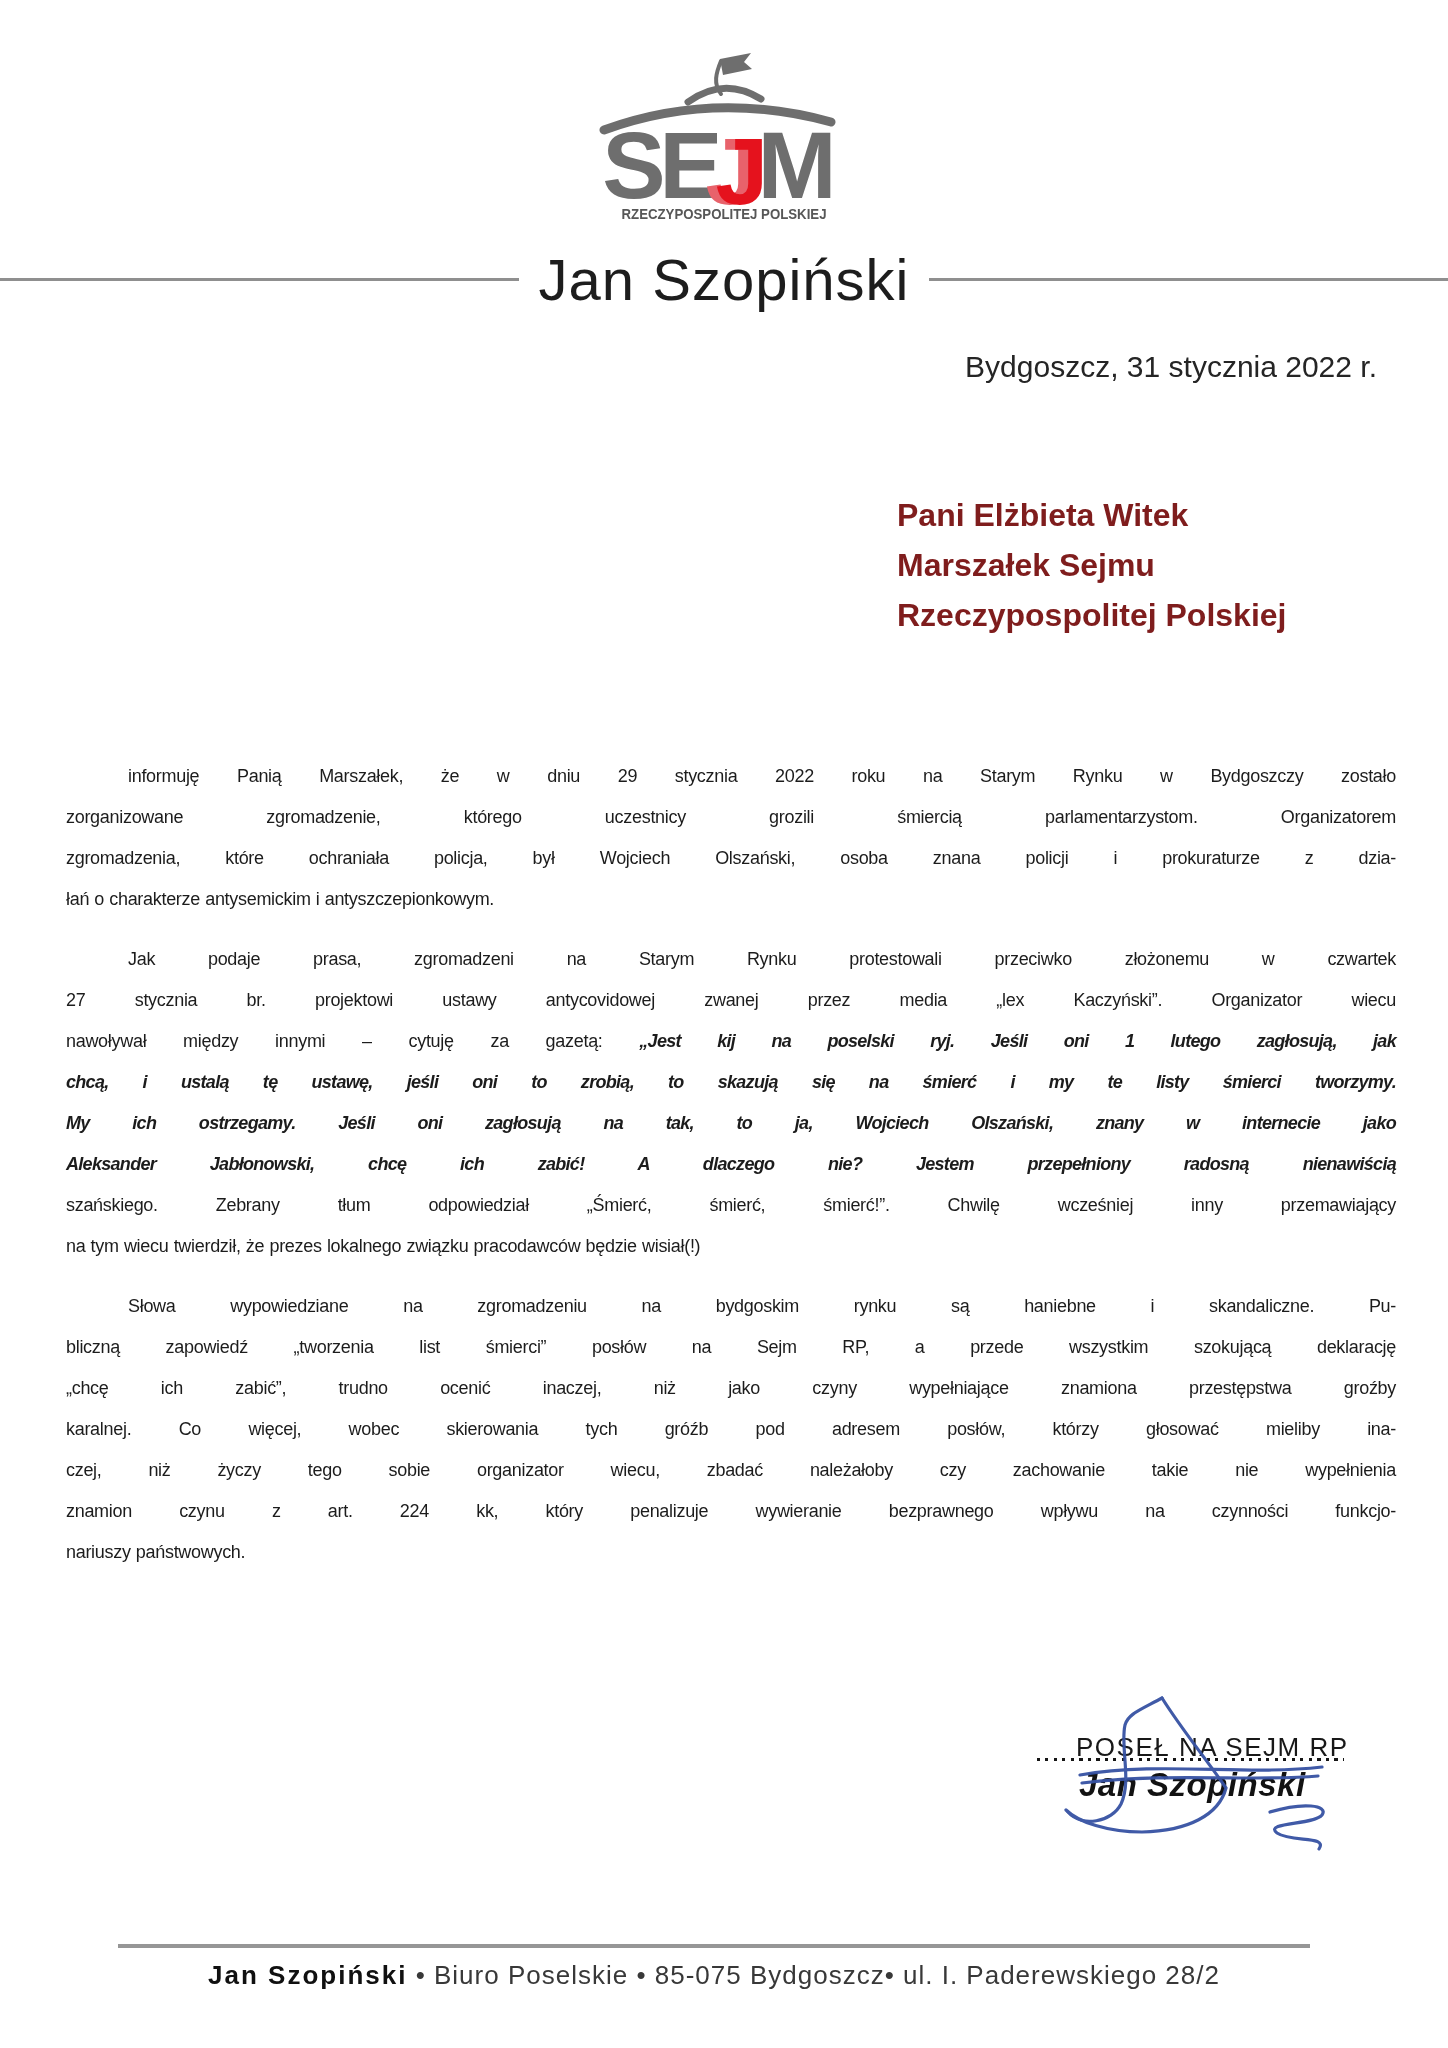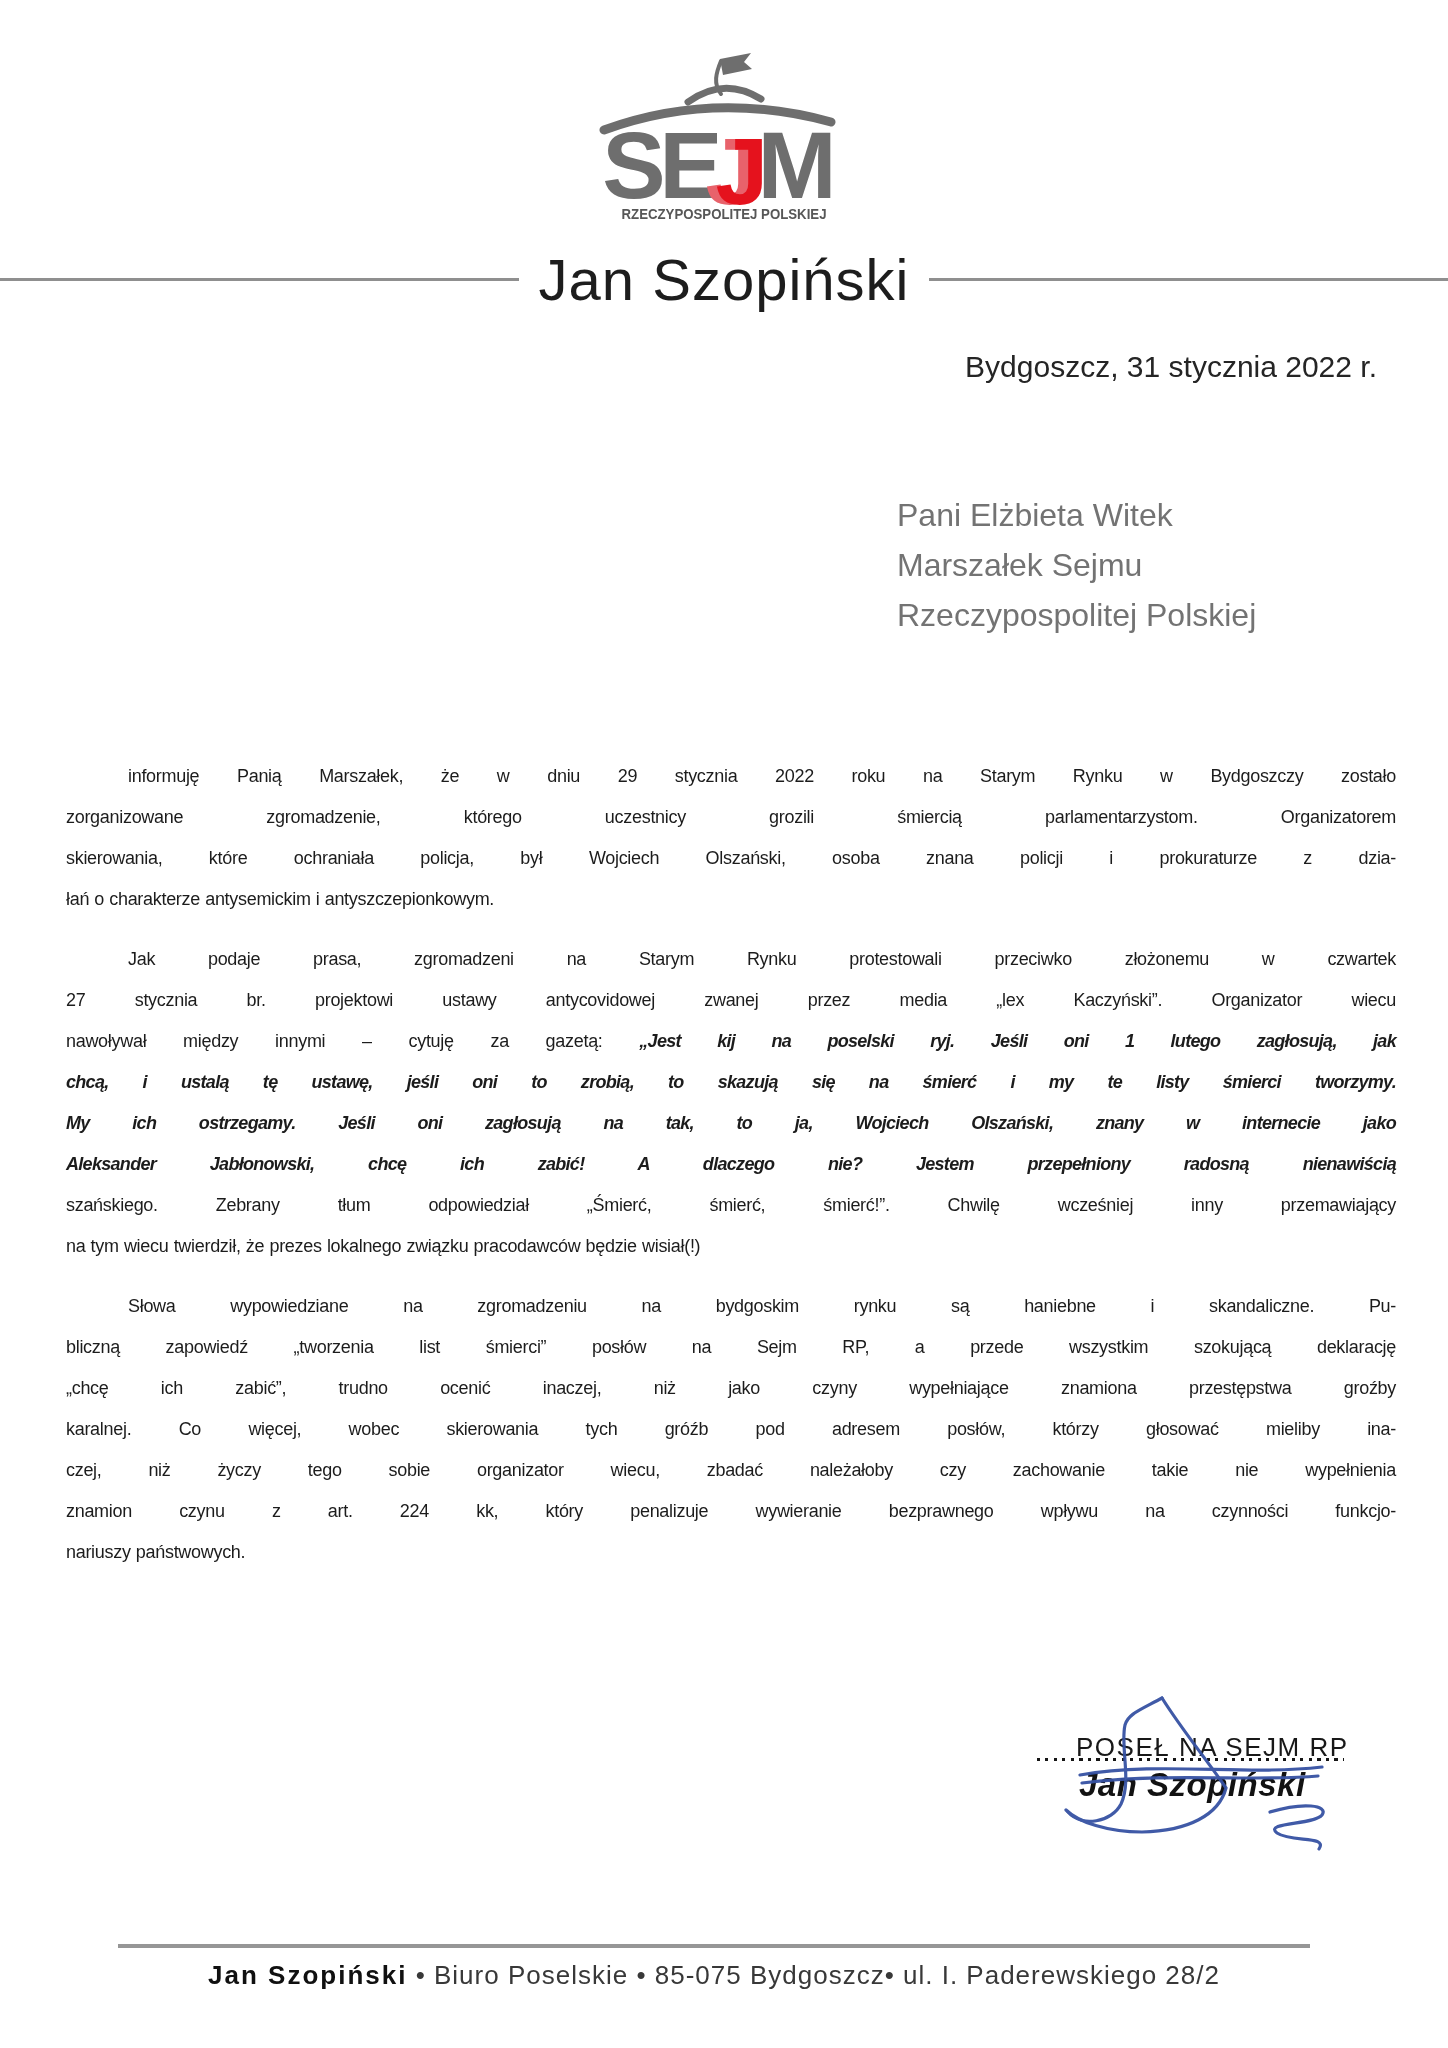--- a/index.html
+++ b/index.html
@@ -18,21 +18,21 @@
   .title-name{
     padding:0 20px;font-size:58px;font-weight:400;color:#1d1d1d;
     letter-spacing:1px;white-space:nowrap;
   }
   
   .date-line{
     position:absolute;right:71px;top:350px;font-size:30px;color:#252525;text-align:right;
   }
   .addressee{
     position:absolute;left:897px;top:490px;
-    font-size:32px;font-weight:normal;line-height:50px;color:#737373;
+    font-size:32px;font-weight:bold;line-height:50px;color:#7f1d1d;
   }
   
   .letter-body{position:absolute;left:66px;top:756px;width:1330px;font-size:18px;}
   .para{margin:0 0 19px 0;}
   .line{
     height:41px;line-height:41px;white-space:nowrap;
     text-align:justify;text-align-last:justify;
     letter-spacing:-0.3px;word-spacing:0.5px;
   }
   .line.indent{padding-left:62px;}
@@ -96,21 +96,21 @@
   <div class="addressee">
     <div>Pani Elżbieta Witek</div>
     <div>Marszałek Sejmu</div>
     <div>Rzeczypospolitej Polskiej</div>
   </div>
 
   <div class="letter-body">
       <div class="para">
         <div class="line indent"><span>informuję Panią Marszałek, że w dniu 29 stycznia 2022 roku na Starym Rynku w Bydgoszczy zostało</span></div>
         <div class="line"><span>zorganizowane zgromadzenie, którego uczestnicy grozili śmiercią parlamentarzystom. Organizatorem</span></div>
-        <div class="line"><span>skierowania, które ochraniała policja, był Wojciech Olszański, osoba znana policji i prokuraturze z dzia-</span></div>
+        <div class="line"><span>zgromadzenia, które ochraniała policja, był Wojciech Olszański, osoba znana policji i prokuraturze z dzia-</span></div>
         <div class="line last"><span>łań o charakterze antysemickim i antyszczepionkowym.</span></div>
       </div>
       <div class="para">
         <div class="line indent"><span>Jak podaje prasa, zgromadzeni na Starym Rynku protestowali przeciwko złożonemu w czwartek</span></div>
         <div class="line"><span>27 stycznia br. projektowi ustawy antycovidowej zwanej przez media „lex Kaczyński”. Organizator wiecu</span></div>
         <div class="line"><span>nawoływał między innymi – cytuję za gazetą: </span><span class="bi">„Jest kij na poselski ryj. Jeśli oni 1 lutego zagłosują, jak</span></div>
         <div class="line"><span class="bi">chcą, i ustalą tę ustawę, jeśli oni to zrobią, to skazują się na śmierć i my te listy śmierci tworzymy.</span></div>
         <div class="line"><span class="bi">My ich ostrzegamy. Jeśli oni zagłosują na tak, to ja, Wojciech Olszański, znany w internecie jako</span></div>
         <div class="line"><span class="bi">Aleksander Jabłonowski, chcę ich zabić! A dlaczego nie? Jestem przepełniony radosną nienawiścią</span></div>
         <div class="line"><span>szańskiego. Zebrany tłum odpowiedział „Śmierć, śmierć, śmierć!”. Chwilę wcześniej inny przemawiający</span></div>

